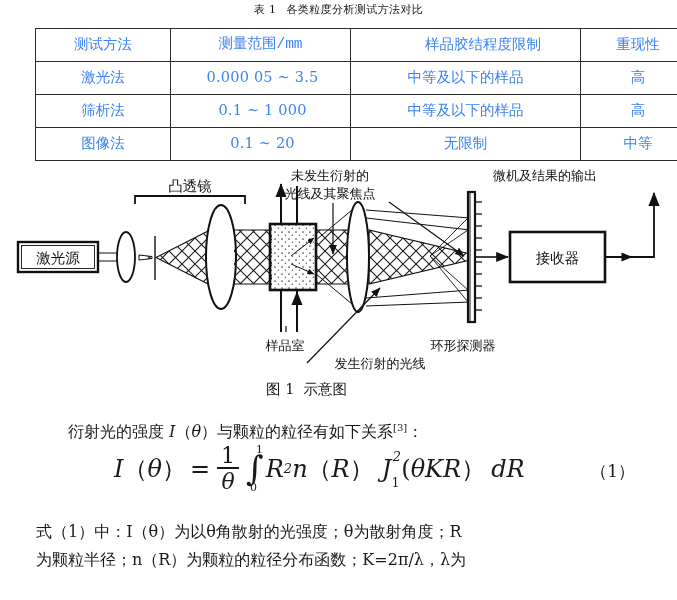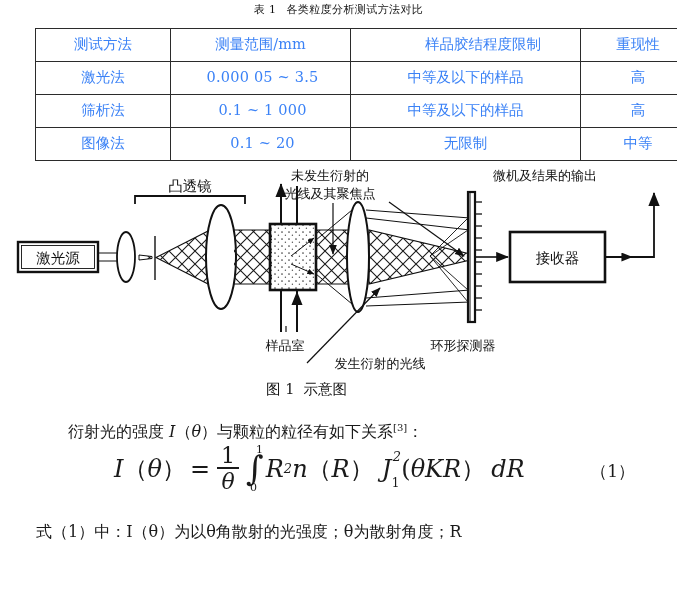--- a/index.html
+++ b/index.html
@@ -41,21 +41,21 @@
   #comparison-table td, #comparison-table th {
     border: 1.2px solid #2b2b2b;
     text-align: center;
     padding: 3px 2px 4px 2px;
     height: 25px;
     font-weight: normal;
     vertical-align: middle;
     line-height: 1.1;
   }
   #comparison-table .col-method   { width: 130px; }
-  #comparison-table .col-range    { width: 175px; }
+  #comparison-table .col-range    { width: 175px; font-family: Liberation Mono, monospace; }
   #comparison-table .col-limit    { width: 190px; padding-left: 37px; }
   #comparison-table .col-repeat   { width: 110px; margin-top: 8px; }
   #comparison-table .num-cell {
     font-family: "DejaVu Serif", "Liberation Serif", serif;
     letter-spacing: 0.2px;
     padding-left: 6px;
   }
 
   
   #figure-block {
@@ -401,13 +401,14 @@
     <span style="margin-left:10px;">(</span>
       <span class="mi">θKR</span>
       <span>）</span>
     <span class="mi" style="margin-left:6px;">dR</span>
   </div>
   <div id="formula-number">（1）</div>
 </div>
 
 <div class="body-para" id="defs-para">
   <div>式（1）中：I（θ）为以θ角散射的光强度；θ为散射角度；R</div>
+  <div>为颗粒半径；n（R）为颗粒的粒径分布函数；K=2π/λ，λ为</div>
 </div>
 
 </body></html>

